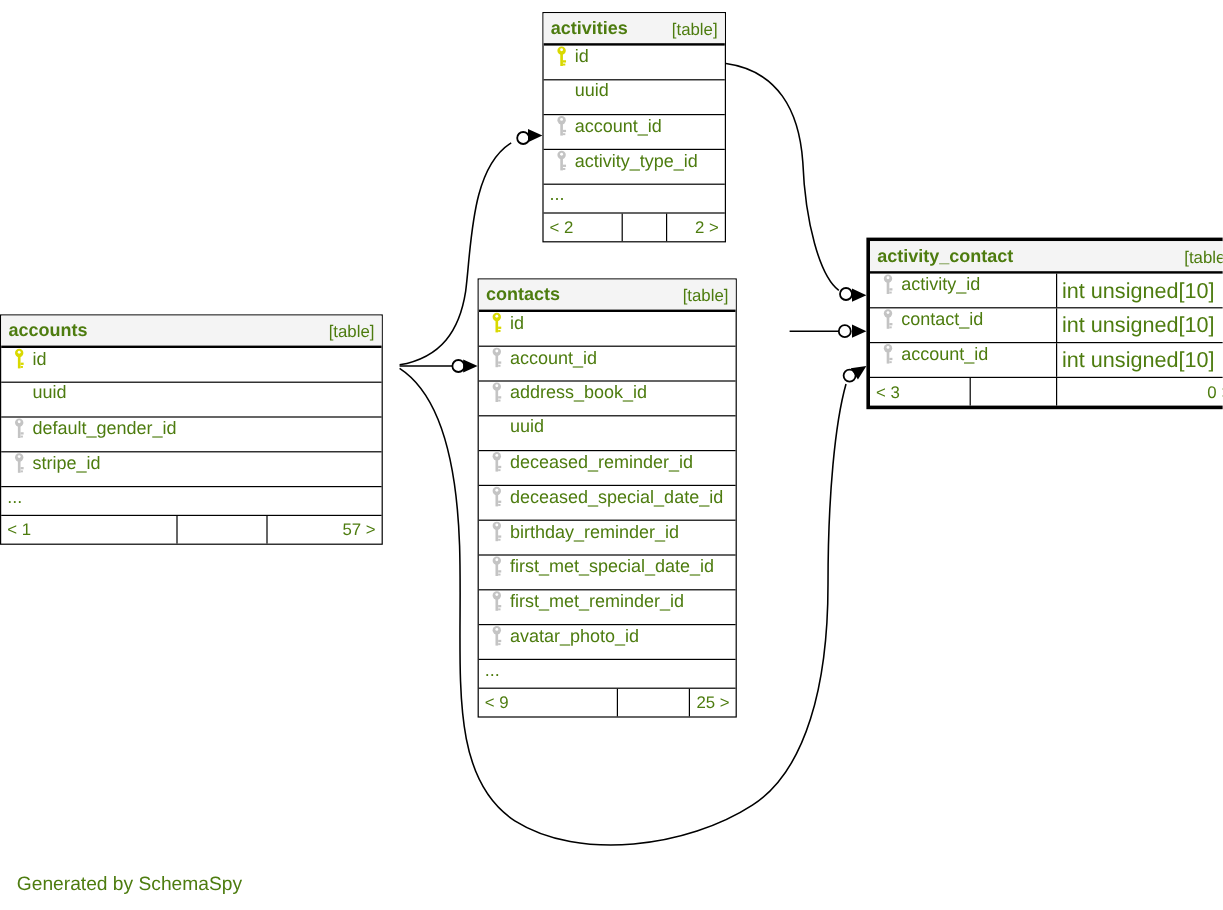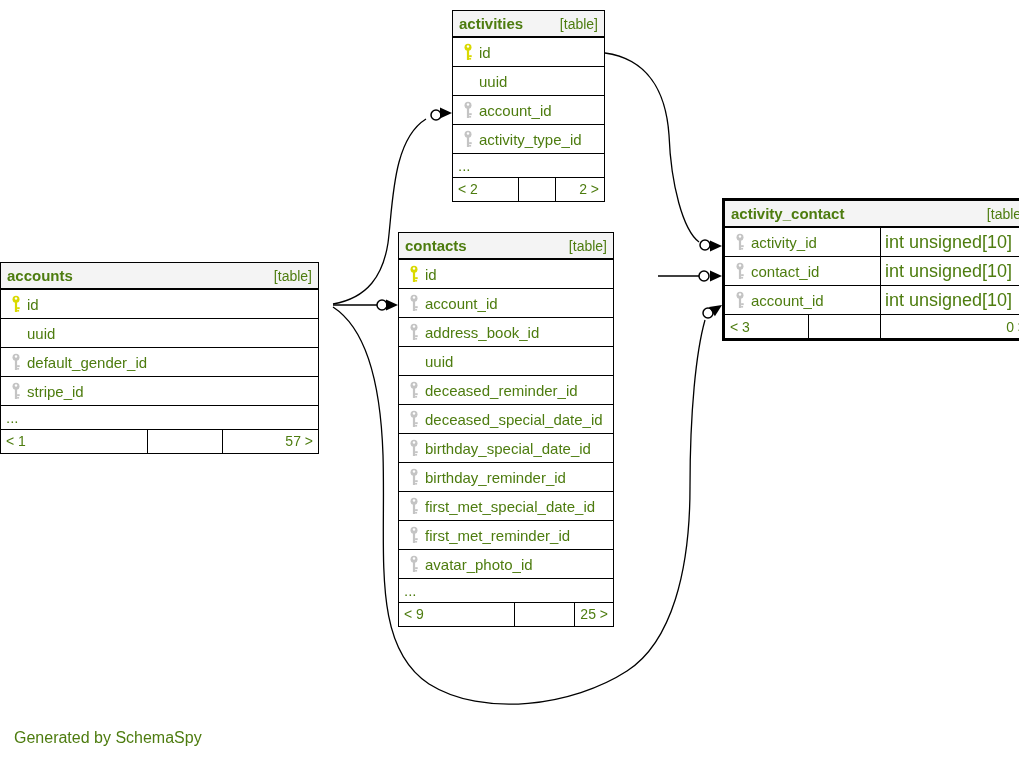--- a/index.html
+++ b/index.html
@@ -29,21 +29,21 @@
 
   .hdr{
     display:flex;justify-content:space-between;align-items:center;
     background:var(--header-bg);border-bottom:2px solid var(--border-col);
     height:25px;padding:0 6px;
   }
   .tname{font-weight:bold;}
   .badge{font-size:14px;}
 
   .row{
-    display:flex;align-items:center;height:28px;
+    display:flex;align-items:flex-start;height:28px;
     border-bottom:1.4px solid var(--border-col);
   }
   .cell-name{display:flex;align-items:center;flex:1;min-width:0;}
   .keyspot{width:17px;min-width:17px;display:inline-flex;justify-content:center;align-items:center;margin-left:6px;}
   .cname{margin-left:3px;white-space:nowrap;}
   .row.ellipsis{height:22.5px;}
   .row.ellipsis .cname{margin-left:5px;}
   .row.has-type{display:grid;grid-template-columns:155px 1fr;}
   .ctype{
     border-left:1.4px solid var(--border-col);height:100%;
@@ -278,34 +278,20 @@
         <span class="cell-name">
           <span class="keyspot">
             <svg width="10" height="18" viewBox="0 0 10 18">
               <circle cx="5" cy="4.2" r="3.5" fill="var(--fk-color)"></circle>
               <circle cx="5" cy="3.5" r="1.2" fill="#ffffff"></circle>
               <rect x="3.9" y="7" width="2.2" height="10" fill="var(--fk-color)"></rect>
               <rect x="6.1" y="12.2" width="2.6" height="1.9" fill="var(--fk-color)"></rect>
               <rect x="6.1" y="15" width="2" height="1.6" fill="var(--fk-color)"></rect>
             </svg>
           </span>
-          <span class="cname">birthday_special_date_id</span>
-        </span>
-      </div>
-      <div class="row">
-        <span class="cell-name">
-          <span class="keyspot">
-            <svg width="10" height="18" viewBox="0 0 10 18">
-              <circle cx="5" cy="4.2" r="3.5" fill="var(--fk-color)"></circle>
-              <circle cx="5" cy="3.5" r="1.2" fill="#ffffff"></circle>
-              <rect x="3.9" y="7" width="2.2" height="10" fill="var(--fk-color)"></rect>
-              <rect x="6.1" y="12.2" width="2.6" height="1.9" fill="var(--fk-color)"></rect>
-              <rect x="6.1" y="15" width="2" height="1.6" fill="var(--fk-color)"></rect>
-            </svg>
-          </span>
           <span class="cname">birthday_reminder_id</span>
         </span>
       </div>
       <div class="row">
         <span class="cell-name">
           <span class="keyspot">
             <svg width="10" height="18" viewBox="0 0 10 18">
               <circle cx="5" cy="4.2" r="3.5" fill="var(--fk-color)"></circle>
               <circle cx="5" cy="3.5" r="1.2" fill="#ffffff"></circle>
               <rect x="3.9" y="7" width="2.2" height="10" fill="var(--fk-color)"></rect>

